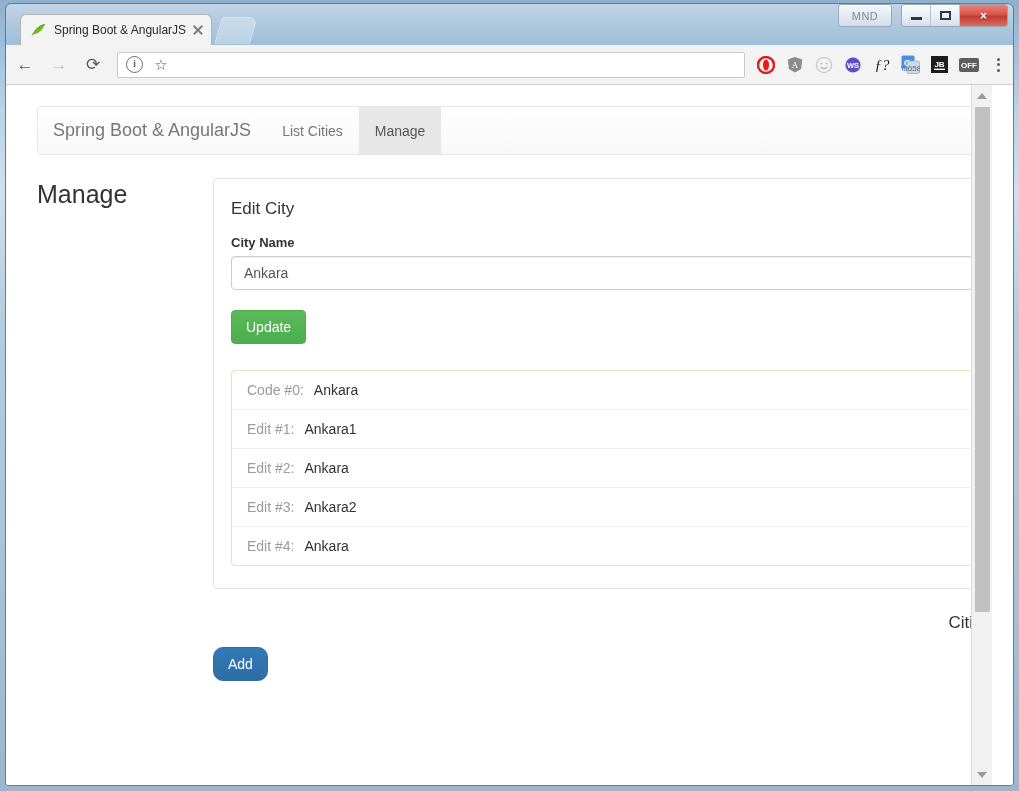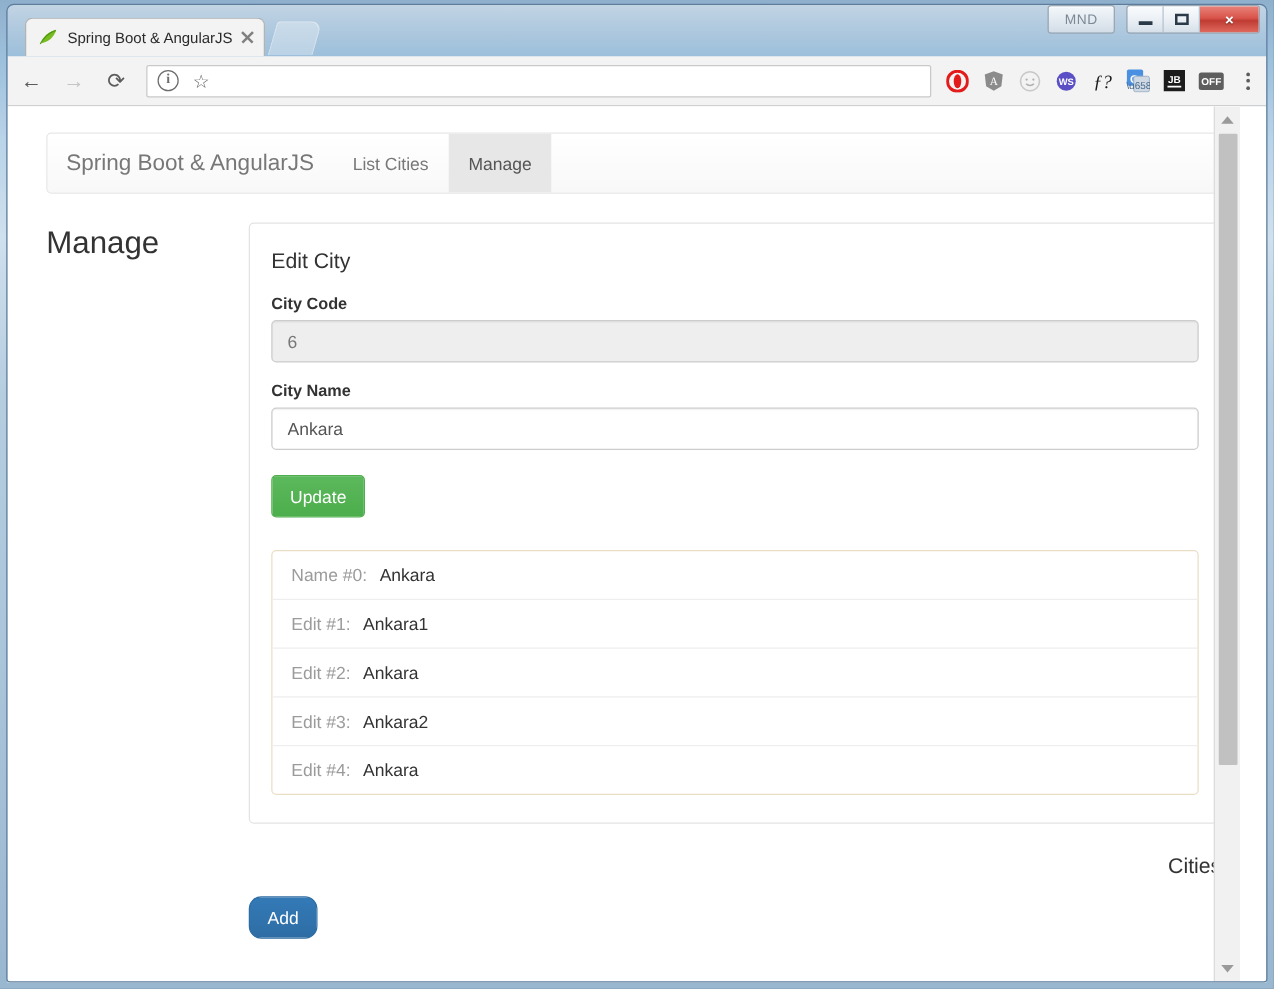--- a/index.html
+++ b/index.html
@@ -406,21 +406,21 @@
   .btn-success {
     background: linear-gradient(to bottom, #5cb85c 0%, #4cae4c 100%);
     border-color: #4cae4c;
     color: #ffffff;
     padding: 8px 14px;
   }
 
   
   #main-col {
     position: absolute;
-    left: 162px;
+    left: 176px;
     top: 93px;
     width: 778px;
   }
   #edit-panel {
     background: #ffffff;
     border: 1px solid #e3e3e3;
     border-radius: 4px;
     padding: 20px 17px 22px 17px;
     box-sizing: border-box;
     width: 778px;
@@ -624,35 +624,31 @@
 
         <div id="sidebar">
           <h1 id="sidebar-title">Manage</h1>
         </div>
 
         <div id="main-col">
 
           <div id="edit-panel">
             <h2 id="panel-title">Edit City</h2>
 
-            <div class="form-group">
-              <label class="form-label">City Code</label>
-              <input class="form-control" type="text" disabled="" value="6" style="">
-            </div>
 
             <div class="form-group">
               <label class="form-label">City Name</label>
               <input class="form-control" type="text" value="Ankara" style="">
             </div>
 
             <button class="btn btn-success" id="update-button">Update</button>
 
             <div id="edit-list">
               <div class="list-row">
-                <span class="list-key">Name #0:</span>
+                <span class="list-key">Code #0:</span>
                 <span class="list-val">Ankara</span>
               </div>
               <div class="list-row">
                 <span class="list-key">Edit #1:</span>
                 <span class="list-val">Ankara1</span>
               </div>
               <div class="list-row">
                 <span class="list-key">Edit #2:</span>
                 <span class="list-val">Ankara</span>
               </div>

